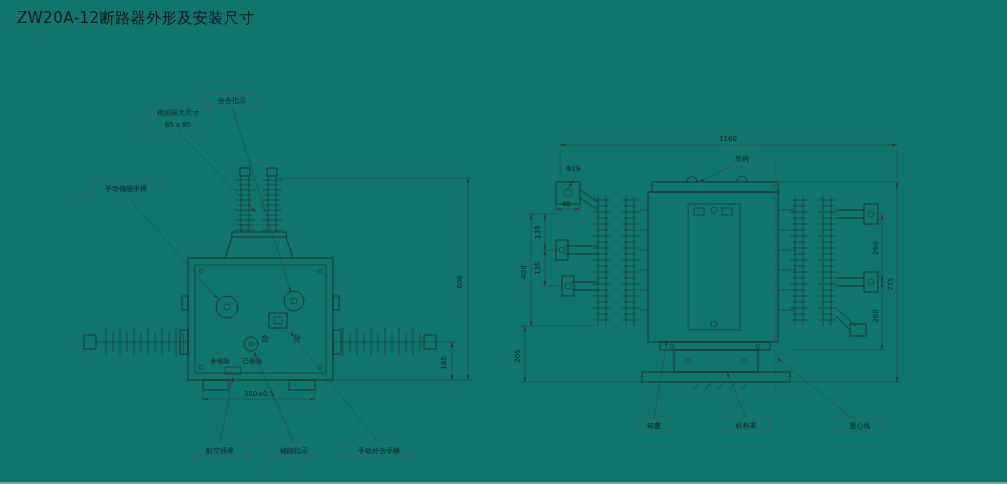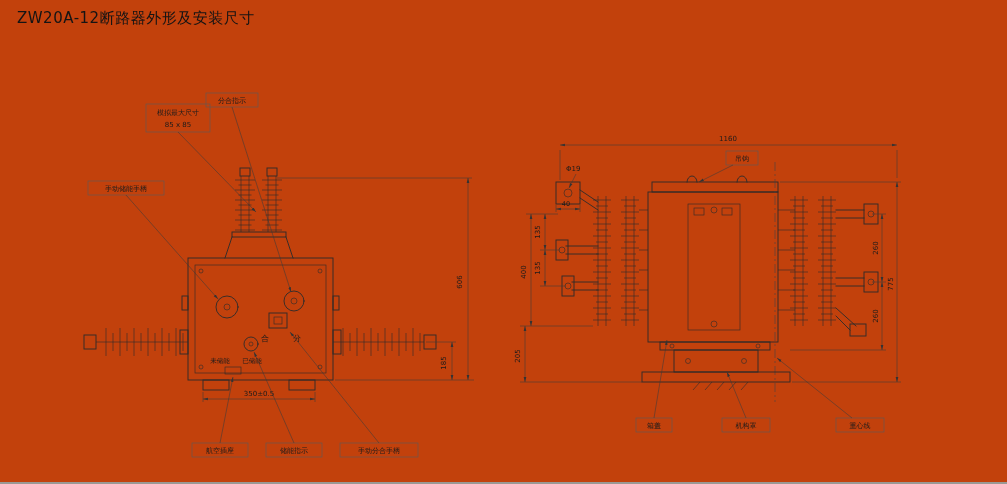--- a/index.html
+++ b/index.html
@@ -1,16 +1,16 @@
 <!DOCTYPE html>
 <html><head>
 <meta charset="utf-8">
 <style>
   html,body{margin:0;padding:0;background:#e8e6e3;}
-  .page{position:relative;width:1007px;height:484px;background:#c2410c;overflow:hidden;
+  .page{position:relative;width:1007px;height:484px;background:#0f766e;overflow:hidden;
         font-family:"DejaVu Sans","Liberation Sans",sans-serif;}
   .title{position:absolute;left:17px;top:9px;font-size:15px;color:#141414;letter-spacing:.5px;}
   .bottom-rule{position:absolute;left:0;bottom:0;width:100%;height:2px;background:#9a9894;}
   svg{position:absolute;left:0;top:0;}
   .s{stroke:#2b2b2b;stroke-width:.9;fill:none;stroke-linecap:square;}
   .thin{stroke:#2b2b2b;stroke-width:.6;fill:none;}
   .ext{stroke:#3a3a3a;stroke-width:.55;fill:none;}
   .dl{stroke:#3a3a3a;stroke-width:.55;fill:none;marker-start:url(#ar);marker-end:url(#ar);}
   .ldr{stroke:#3a3a3a;stroke-width:.55;fill:none;marker-end:url(#ar);}
   .box{stroke:#5a5a5a;stroke-width:.6;fill:none;}

